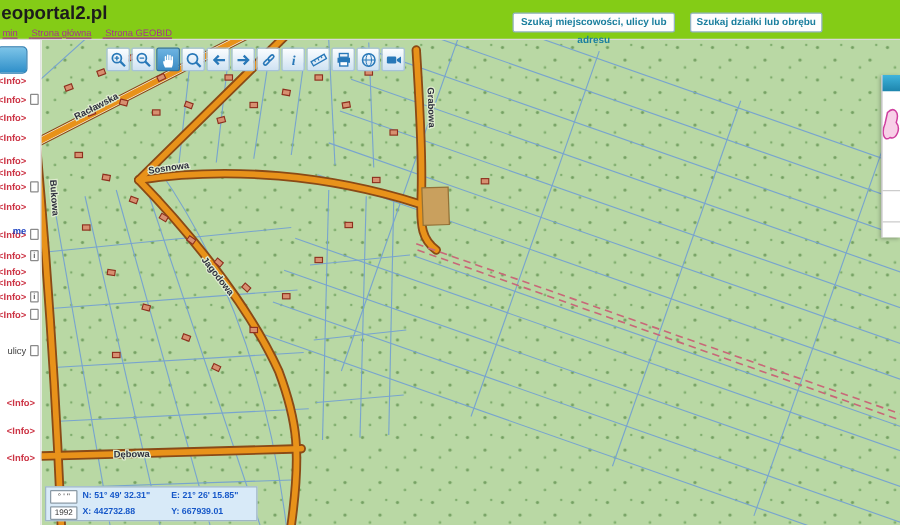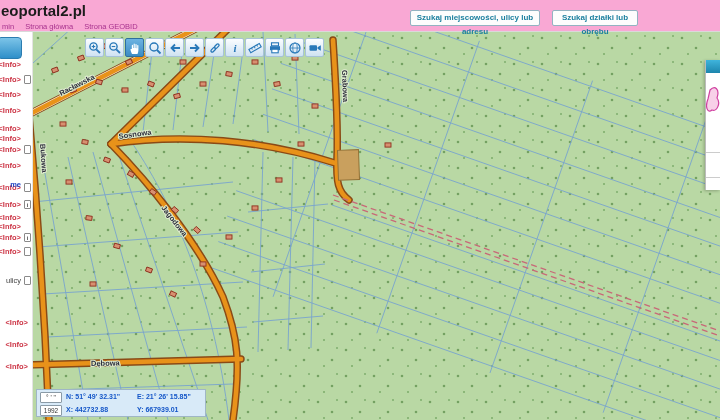--- a/index.html
+++ b/index.html
@@ -1,31 +1,31 @@
 <!DOCTYPE html>
 <html><head>
 <meta charset="utf-8">
 <style>
   * { margin:0; padding:0; box-sizing:border-box; }
   html,body { width:720px; height:420px; overflow:hidden; background:#fff;
     font-family:"Liberation Sans", sans-serif; position:relative; }
 
   
   .header { position:absolute; left:0; top:0; width:720px; height:32px;
-    background:#f9a8d4; border-bottom:1px solid #d9d9d9; z-index:30; }
+    background:#84cc16; border-bottom:1px solid #d9d9d9; z-index:30; }
   .site-title { position:absolute; left:1px; top:2px; font-size:15px; font-weight:bold;
     color:#1c1c1c; letter-spacing:0; }
-  .menu { position:absolute; left:2px; top:22px; font-size:7.5px; color:#a8328e; }
+  .menu { position:absolute; left:2px; top:22px; font-size:7.5px; color:#a8328e;text-decoration:underline; }
   .menu a { color:#a8328e; text-decoration:none; margin-right:9px; cursor:pointer; }
   .search-btn { position:absolute; top:10px; height:16px; background:#fdfdfd;
     border:1px solid #93b3c2; border-radius:2px; color:#1b7f9e; font-size:8px;
     font-weight:bold; text-align:center; line-height:14px; cursor:pointer;
     font-family:"Liberation Sans", sans-serif; padding:0 0; }
   #search-addr { left:410px; width:130px; }
-  #search-parcel { left:552px; width:86px; }
+  #search-parcel { left:552px; width:106px; }
 
   
   .sidebar { position:absolute; left:0; top:32px; width:33px; height:388px;
     background:#fff; z-index:20; border-right:1px solid #e3e3e3; }
   .sb-item { position:absolute; left:0; right:0; height:10px; }
   .sb-label { position:absolute; right:11px; font-size:7.5px; font-weight:bold;
     color:#cc3344; white-space:nowrap; cursor:pointer;margin-left:32px; }
   .sb-label.blue { color:#1a3fc0; }
   .sb-label.plain { color:#444; font-weight:normal; }
   .sb-item.indent .sb-label { right:4px; }

